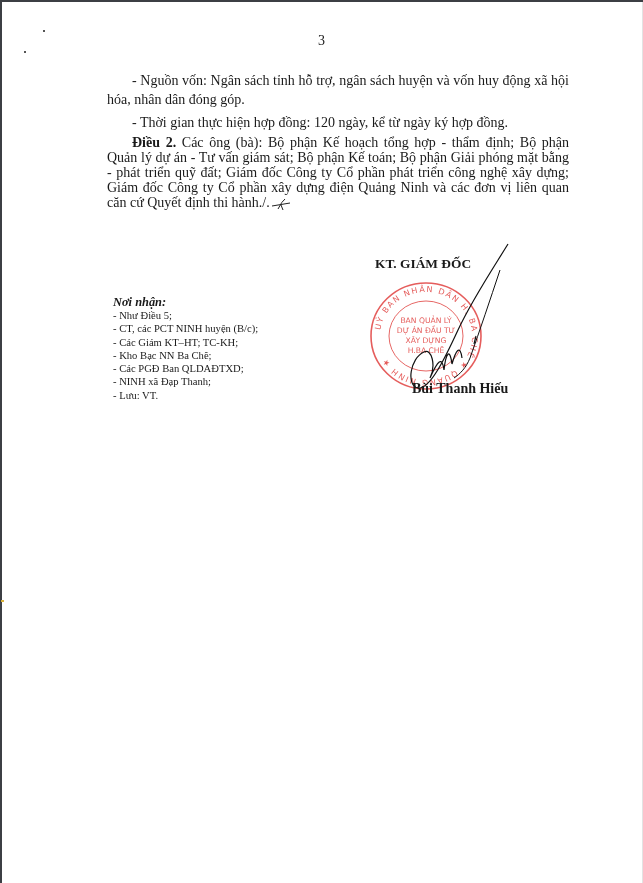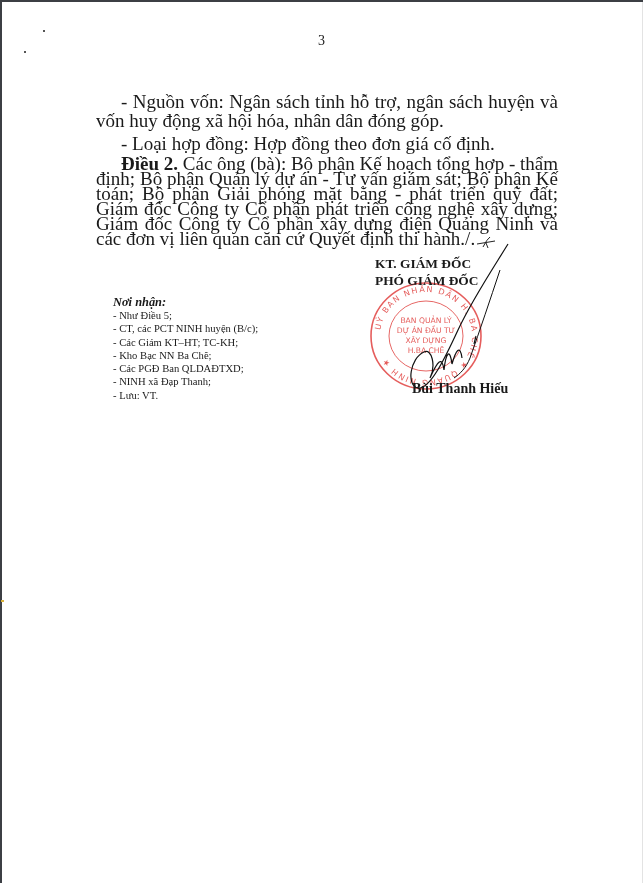--- a/index.html
+++ b/index.html
@@ -11,22 +11,22 @@
   }
   .top-edge { position: absolute; left: 0; top: 0; width: 643px; height: 2px; background: #3c3f44; }
   .left-edge { position: absolute; left: 0; top: 0; width: 2px; height: 883px; background: #3c3f44; }
   .right-edge { position: absolute; right: 0; top: 2px; width: 1px; height: 881px; background: #e3e3e3; }
   .speck { position: absolute; width: 2px; height: 2px; background: #555; }
   .yellow-mark { position: absolute; left: 1px; top: 600px; width: 3px; height: 2px; background: #d8b13a; }
 
   .page-num { position: absolute; left: 0; width: 643px; top: 33px; text-align: center; font-size: 14px; }
 
   .body-text {
-    position: absolute; left: 96px; top: 71px; width: 462px;
-    font-size: 19px; line-height: 19px; text-align: justify; margin-top: 21px;
+    position: absolute; left: 107px; top: 71px; width: 462px;
+    font-size: 14px; line-height: 19px; text-align: justify;
   }
   .body-text p { margin: 0 0 4px 0; text-indent: 25px; }
   .body-text p.article { margin-top: 3px; line-height: 15px; }
   .body-text p.tight { margin-bottom: 2px; }
   .bold { font-weight: bold; }
   .tick-mark { display: inline-block; width: 22px; height: 14px; vertical-align: -4px; }
 
   .recipients { position: absolute; left: 113px; top: 255px; font-size: 10.6px; line-height: 13.3px; margin-top: 40px; }
   .recipients .title { font-weight: bold; font-style: italic; font-size: 12.4px; line-height: 14px; }
   .recipients ul { list-style: none; padding: 0; margin: 0; }
@@ -45,21 +45,21 @@
 <div class="left-edge"></div>
 <div class="right-edge"></div>
 <div class="speck" style="left:43px;top:30px;"></div>
 <div class="speck" style="left:24px;top:51px;"></div>
 <div class="yellow-mark"></div>
 
 <div class="page-num">3</div>
 
 <div class="body-text">
   <p>- Nguồn vốn: Ngân sách tỉnh hỗ trợ, ngân sách huyện và vốn huy động xã hội hóa, nhân dân đóng góp.</p>
-  <p class="tight">- Loại hợp đồng: Hợp đồng theo đơn giá cố định.</p>
+  <p class="tight">- Thời gian thực hiện hợp đồng: 120 ngày, kể từ ngày ký hợp đồng.</p>
   <p class="article"><span class="bold">Điều 2.</span><span> Các ông (bà): Bộ phận Kế hoạch tổng hợp - thẩm định; Bộ phận Quản lý dự án - Tư vấn giám sát; Bộ phận Kế toán; Bộ phận Giải phóng mặt bằng - phát triển quỹ đất; Giám đốc Công ty Cổ phần phát triển công nghệ xây dựng; Giám đốc Công ty Cổ phần xây dựng điện Quảng Ninh và các đơn vị liên quan căn cứ Quyết định thi hành./.</span><svg class="tick-mark" viewBox="0 0 22 14">
         <path d="M2 9 L20 6 M8 12 Q12 4 15 2 M11 8 L13 13" stroke="#222" stroke-width="1" fill="none"></path>
       </svg></p>
 </div>
 
 <div class="recipients">
   <div class="title">Nơi nhận:</div>
   <ul>
     <li>- Như Điều 5;</li>
     <li>- CT, các PCT NINH huyện (B/c);</li>
@@ -83,21 +83,20 @@
   <g font-family="'DejaVu Sans', sans-serif" font-size="7.6" fill="#e0413f" opacity="0.85" text-anchor="middle">
     <text x="58" y="43">BAN QUẢN LÝ</text>
     <text x="58" y="53">DỰ ÁN ĐẦU TƯ</text>
     <text x="58" y="63">XÂY DỰNG</text>
     <text x="58" y="73">H.BA CHẼ</text>
   </g>
 </svg>
 
 <div class="sign-block">
   <div class="sign-title">KT. GIÁM ĐỐC</div>
-  <div class="sign-title">PHÓ GIÁM ĐỐC</div>
 </div>
 
 <svg class="signature" viewBox="0 0 140 160">
   <path d="M128 4 C 112 30, 92 60, 78 90 C 66 116, 50 150, 38 148 C 26 146, 30 118, 44 112 C 52 108, 56 126, 50 138 C 58 120, 62 116, 64 130 C 66 112, 70 108, 72 124 C 76 110, 80 104, 82 118" stroke="#111" stroke-width="1.2" fill="none"></path>
   <path d="M120 30 C 110 60, 100 90, 90 118 C 86 128, 80 134, 74 138" stroke="#111" stroke-width="1" fill="none"></path>
   <path d="M96 96 L 94 104" stroke="#111" stroke-width="1.2" fill="none"></path>
 </svg>
 
 <div class="signer">Bùi Thanh Hiếu</div>
 

